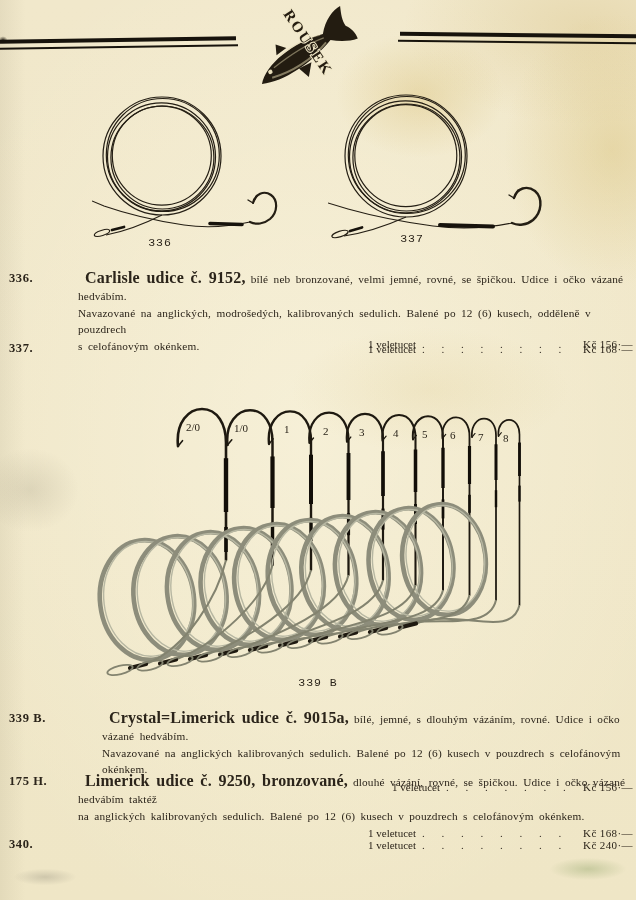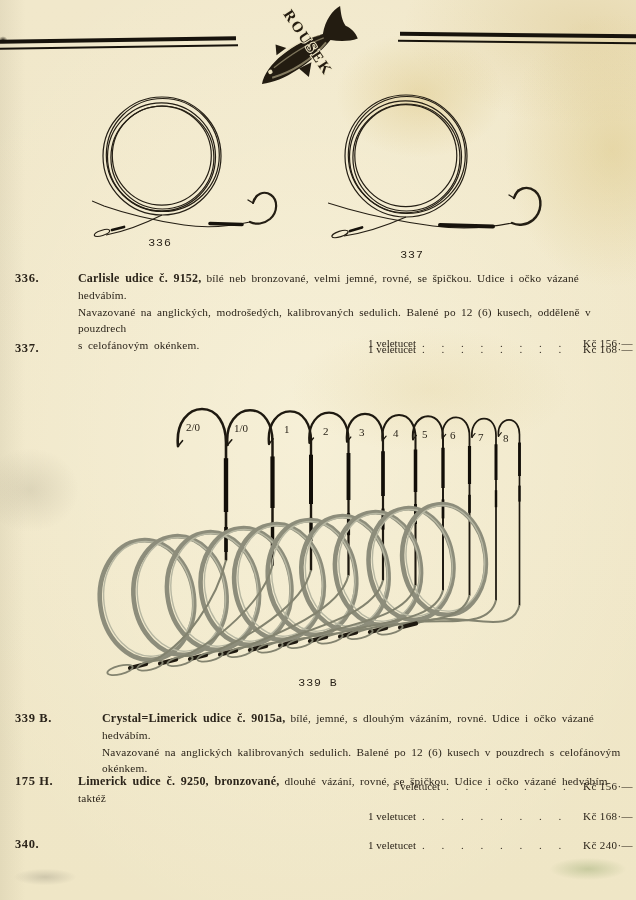--- a/index.html
+++ b/index.html
@@ -34,26 +34,26 @@
   .fig{position:absolute;}
   .fig path, .fig circle, .fig ellipse{vector-effect:none;}
   .fig-caption{
     position:absolute; font-size:11.5px; letter-spacing:1px; text-align:center;
     color:#2b241a;
     font-family:Liberation Mono, monospace;
   }
   
   .item{position:absolute; left:0; right:0;}
   .item-no{
-    position:absolute; left:15px; top:1px; font-weight:bold;
+    position:absolute; left:9px; top:1px; font-weight:bold;
     font-size:12.5px; letter-spacing:.6px; white-space:nowrap;
   }
   .item-body{margin-left:78px; margin-right:3px;}
   .txt{margin:0; font-size:11.3px; line-height:16.8px; word-spacing:2.4px; letter-spacing:.15px;}
-  .lead{font-size:12px; margin-right:5px; letter-spacing:.2px;}
+  .lead{font-size:16px; margin-right:5px; letter-spacing:.2px;margin-left:7px;}
   .price-row{
     display:flex; align-items:center; justify-content:space-between;
     margin-left:290px; margin-top:3px; font-size:11px; white-space:nowrap;
   }
   .price-row.overlap{margin-top:-16.8px;}
   .dots{flex:1; overflow:hidden; text-align:center; letter-spacing:7px; margin:0 6px; color:#3a332a;}
   .price{letter-spacing:.4px;}
   .i336{top:270px;} .i337{top:340px;} .i339b{top:710px;padding-left:24px;} .i338h{top:773px;} .i340{top:836px;}
 </style>
 </head>
@@ -106,21 +106,21 @@
       <circle cx="77.8" cy="71.6" r="51"></circle>
     </g>
     <path fill="none" stroke="#241e14" stroke-width="2.4" stroke-linecap="round" d="M 186 114 C 189 104 199 101 207 107 C 215 114 214 128 205 136 C 199 141 190 142 184 139"></path>
     <path fill="none" stroke="#241e14" stroke-width="1.4" stroke-linecap="round" d="M 186 114 l 4 -8 M 186 114 l -5 -3"></path>
     <path fill="none" stroke="#241e14" stroke-width="1.1" d="M 184 139 C 160 144 130 145 105 142 C 75 138 45 132 20 125 L 0 119"></path>
     <path stroke="#17130c" stroke-width="4" stroke-linecap="round" d="M 112 141 L 165 142.5"></path>
     <path fill="none" stroke="#241e14" stroke-width="1.1" d="M 78 133 C 60 141 36 149 16 152"></path>
     <ellipse cx="12" cy="150" rx="8.5" ry="2.8" transform="rotate(-18 12 150)" fill="none" stroke="#241e14" stroke-width="1.2"></ellipse>
     <path stroke="#17130c" stroke-width="2.8" stroke-linecap="round" d="M 22 147 L 34 143.5"></path>
   </svg>
-  <div class="fig-caption" style="left:372px; top:248px; width:80px;">337</div>
+  <div class="fig-caption" style="left:372px; top:232px; width:80px;">337</div>
 
   <svg class="fig" style="left:90px; top:400px; width:460px; height:290px;" viewBox="0 0 460 290">
       <g>
         <path d="M 88 46.2 C 85.6 22.2 98.8 9 112 9 C 127.6 9 136 24.6 136 42.6 L 136 160" fill="none" stroke="#1e1910" stroke-width="2.6" stroke-linecap="round"></path>
         <path d="M 88 46.2 l 4.5 -5.5" fill="none" stroke="#1e1910" stroke-width="1.6" stroke-linecap="round"></path>
         <line x1="136" y1="58.2" x2="136" y2="112" stroke="#120e08" stroke-width="4.4"></line>
         <line x1="136" y1="127" x2="136" y2="152" stroke="#120e08" stroke-width="3.6"></line>
         <text x="96" y="31" font-size="11" font-family="&quot;Liberation Serif&quot;, serif" fill="#2a241a">2/0</text>
         <path d="M 137.5 45.075 C 135.25 22.575000000000003 147.625 10.200000000000003 160 10.200000000000003 C 174.625 10.200000000000003 182.5 24.825000000000003 182.5 41.7 L 182.5 165" fill="none" stroke="#1e1910" stroke-width="2.496" stroke-linecap="round"></path>
         <path d="M 137.5 45.075 l 4.32 -5.279999999999999" fill="none" stroke="#1e1910" stroke-width="1.536" stroke-linecap="round"></path>
@@ -260,21 +260,21 @@
         <span class="dots">. . . . . . . . . . . . .</span>
         <span class="price">Kč 156·—</span>
       </div>
     </div>
   </div>
 
   <div class="item i338h">
     <div class="item-no">175 H.</div>
     <div class="item-body">
       <p class="txt"><b class="lead">Limerick udice č. 9250, bronzované,</b><span>dlouhé vázání, rovné, se špičkou. Udice i očko vázané hedvábím taktéž</span><br>
-      </p>
+      <span>na anglických kalibrovaných sedulich. Balené po 12 (6) kusech v pouzdrech s celofánovým okénkem.</span></p>
       <div class="price-row">
         <span>1 veletucet</span>
         <span class="dots">. . . . . . . . . . . .</span>
         <span class="price">Kč 168·—</span>
       </div>
     </div>
   </div>
 
   <div class="item i340">
     <div class="item-no">340.</div>

